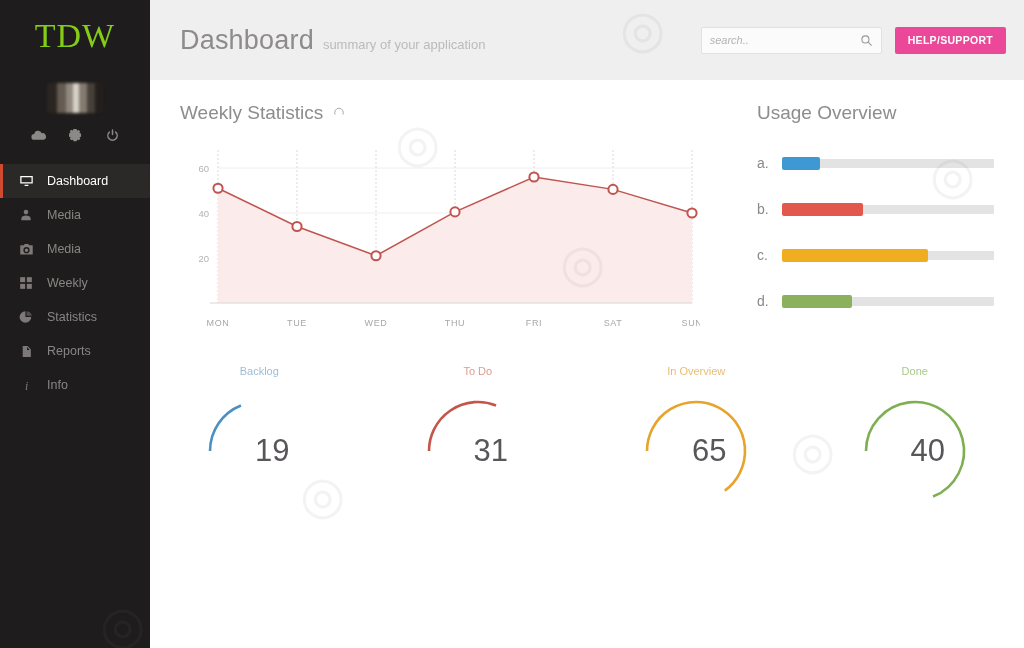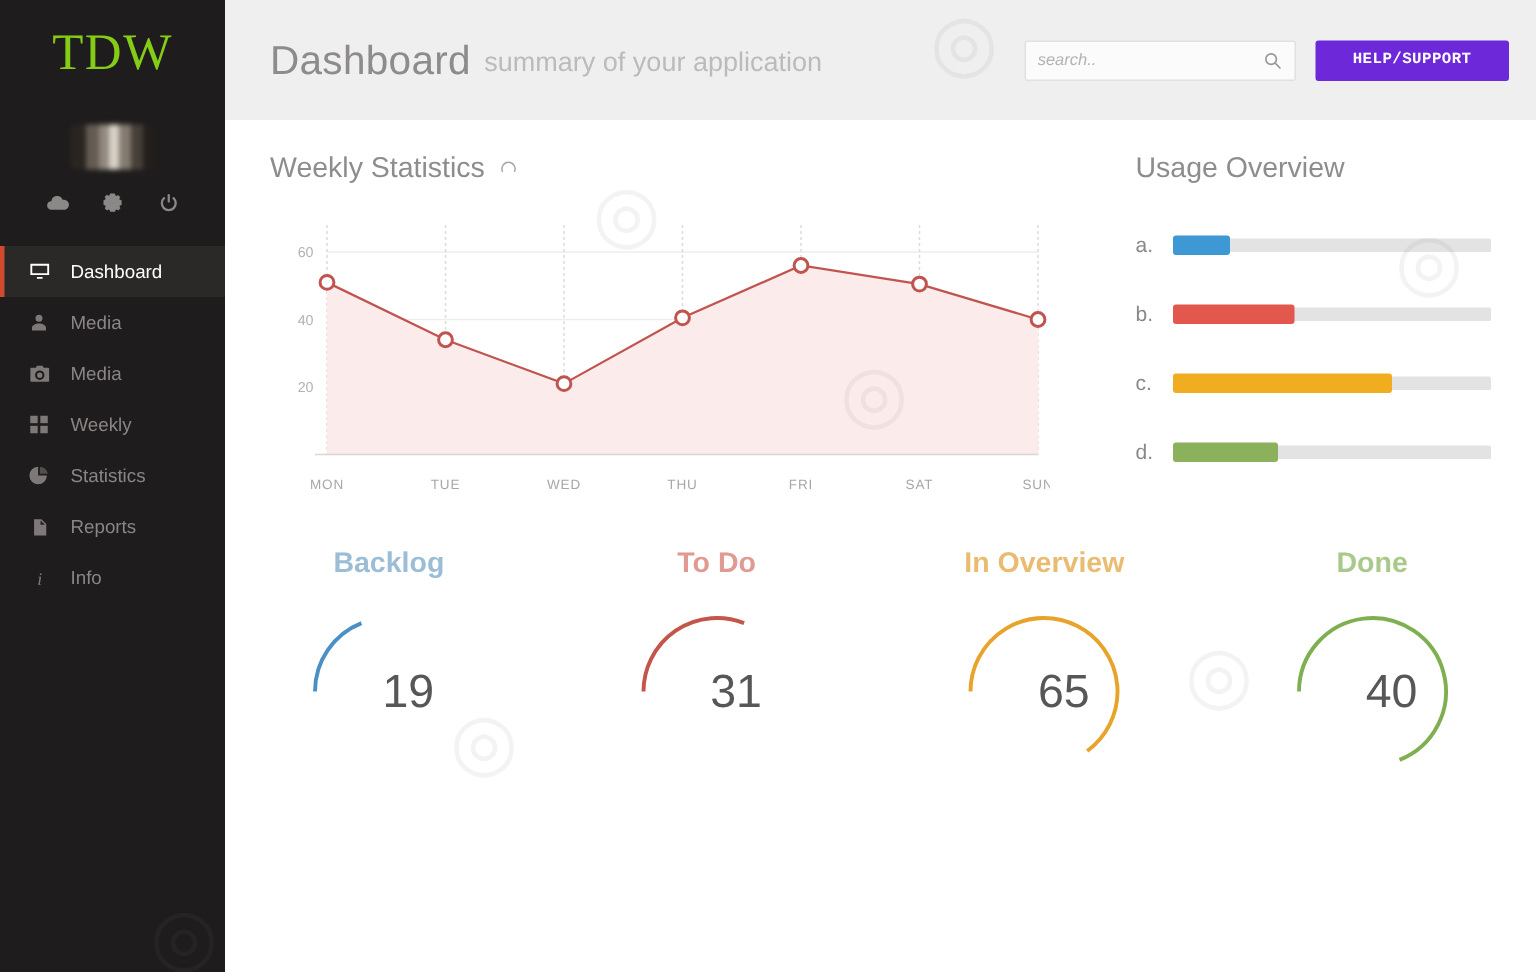--- a/index.html
+++ b/index.html
@@ -123,21 +123,21 @@
   }
 
   .page-title {
     font-size: 27px;
     font-weight: 300;
     color: #8d8b8b;
     letter-spacing: .2px;
     font-family: "Liberation Sans", sans-serif;
   }
   .page-subtitle {
-    font-size: 18px;
+    font-size: 13px;
     color: #bcbaba;
     margin-left: 9px;
     padding-bottom: 2px;
     align-self: flex-end;
     margin-bottom: 26px;
   }
 
   .topbar-right {
     margin-left: auto;
     display: flex;
@@ -164,32 +164,32 @@
     font-style: italic;
     color: #9b9898;
     font-family: "Liberation Sans", sans-serif;
   }
   .search-box input::placeholder { color: #b5b2b2; font-style: italic; }
   .search-icon { display:flex; align-items:center; }
   .search-icon svg { stroke: #9a9797; fill: none; }
 
   .help-btn {
     height: 27px;
-    padding: 0 25px;
-    background: #6d28d9;
+    padding: 0 13px;
+    background: #ec4899;
     color: #ffffff;
     font-size: 10.5px;
     font-weight: bold;
     letter-spacing: .3px;
     border: 0;
     border-radius: 2px;
     display: flex;
     align-items: center;
     cursor: pointer;
-    font-family: Liberation Mono, monospace;
+    font-family: Liberation Sans, sans-serif;
   }
 
   
   .panels {
     display: flex;
     padding: 22px 0 0 0;
   }
   .panel-left  { width: 560px; padding-left: 30px; }
   .panel-right { flex: 1 1 auto; padding-left: 47px; padding-right: 30px; }
 
@@ -248,22 +248,22 @@
     display: flex;
     padding: 30px 0 0 0;
   }
   .gauge {
     flex: 1 1 0;
     display: flex;
     flex-direction: column;
     align-items: center;
   }
   .gauge-label {
-    font-size: 19px;
-    font-weight: 700;
+    font-size: 11px;
+    font-weight: 400;
     margin-bottom: 14px;
   }
   .gauge-ring { position: relative; width: 120px; height: 120px; }
   .gauge-ring svg { display: block; }
   .gauge-value {
     position: absolute;
     left: 0; right: 0; top: 0; bottom: 0;
     display: flex;
     align-items: center;
     justify-content: center;

